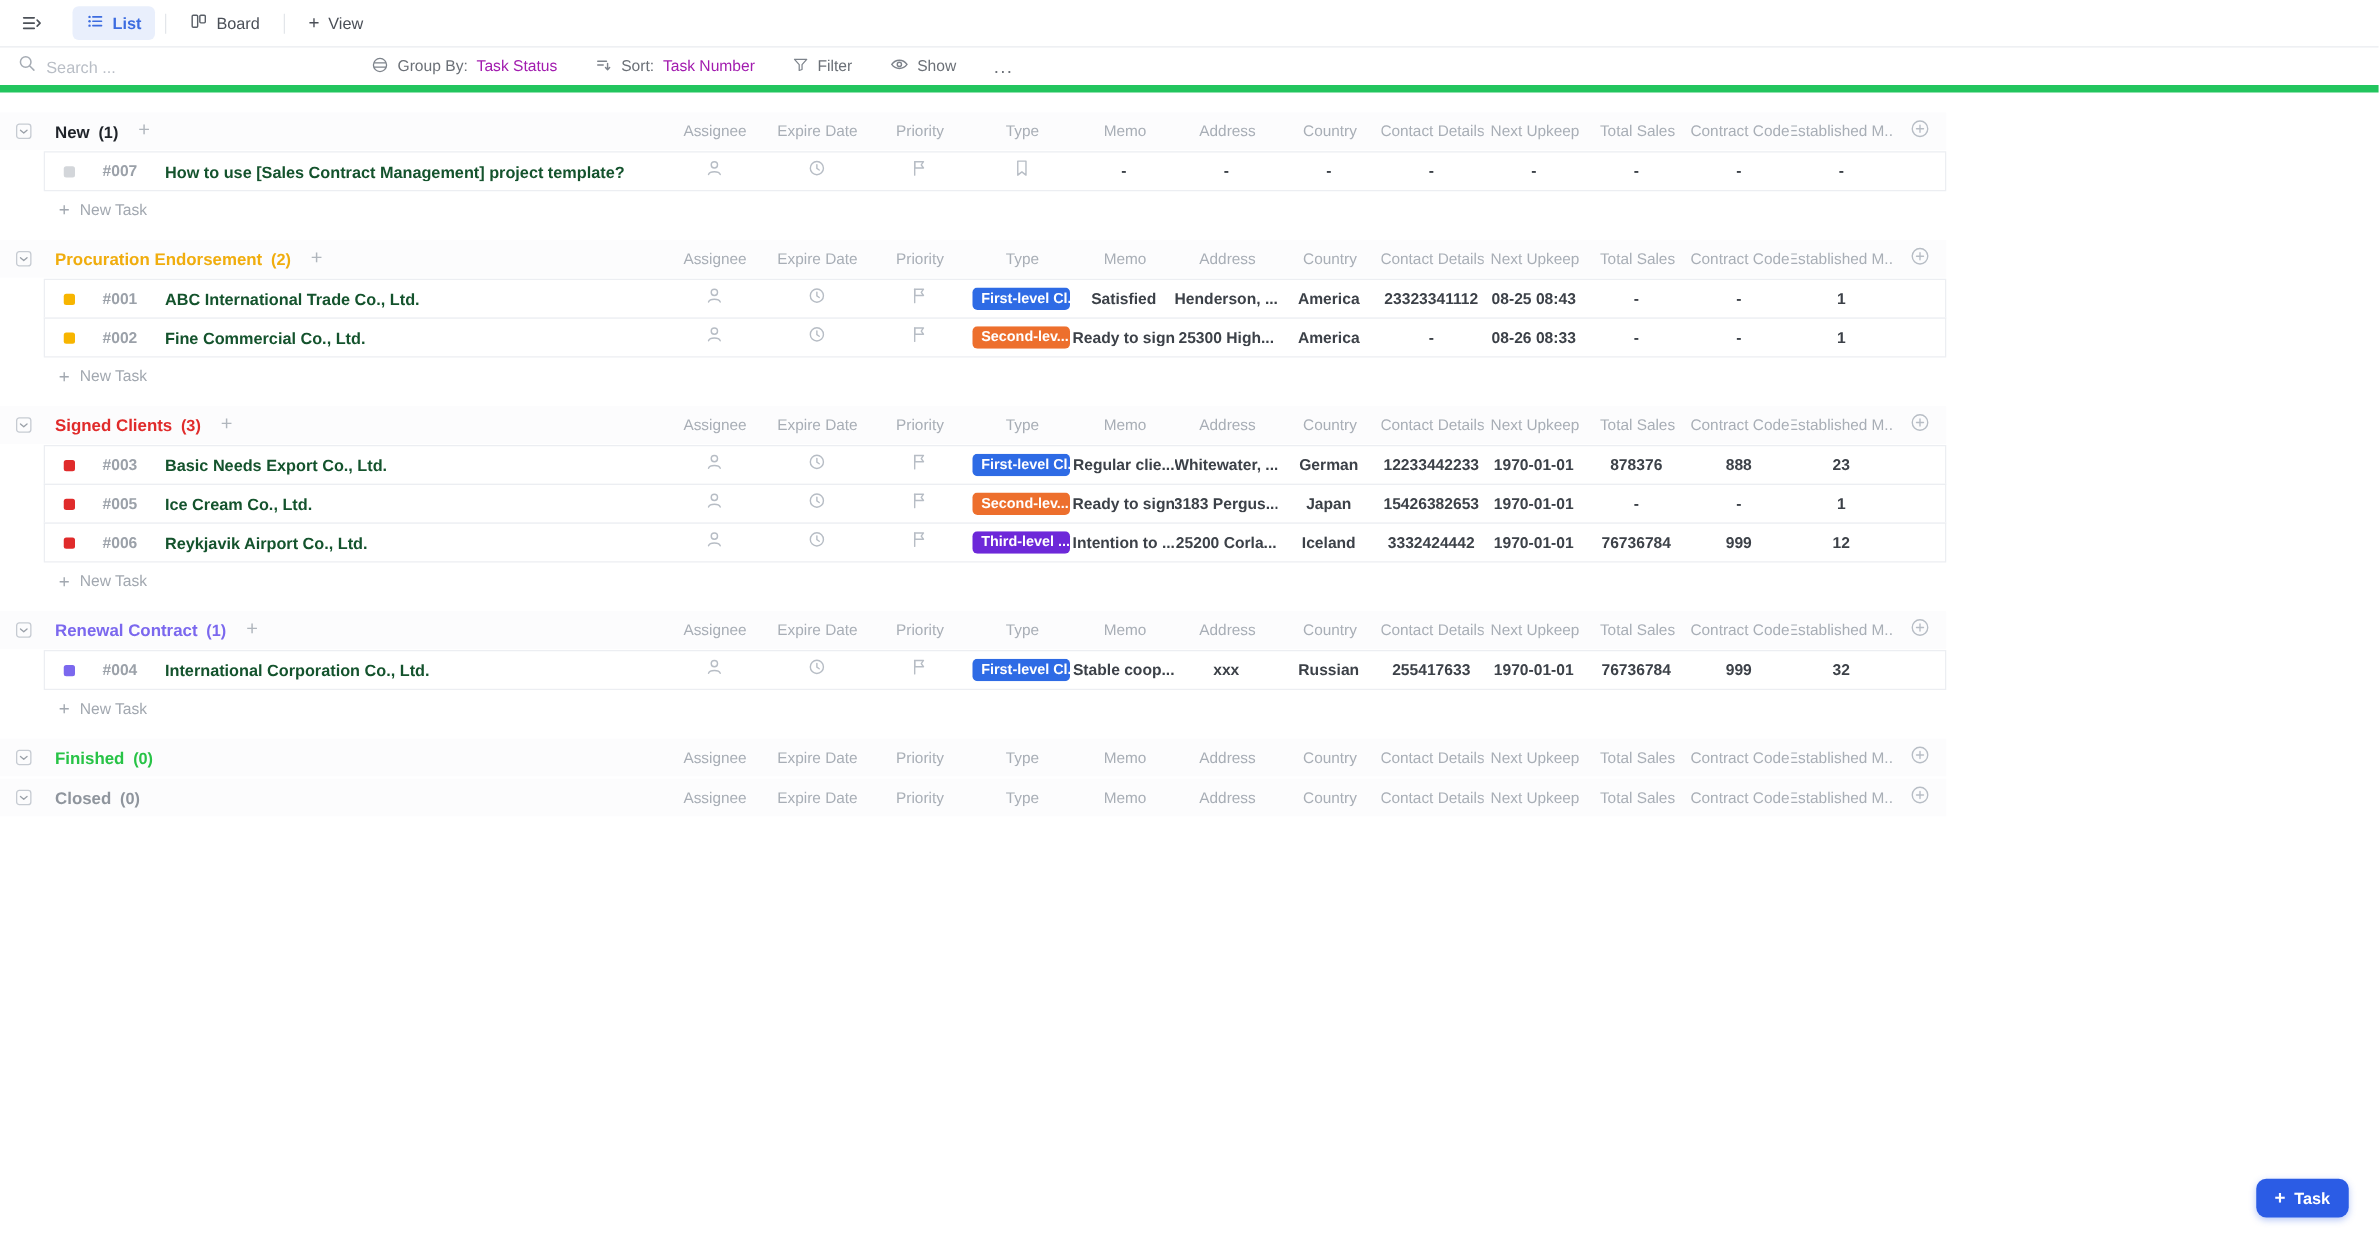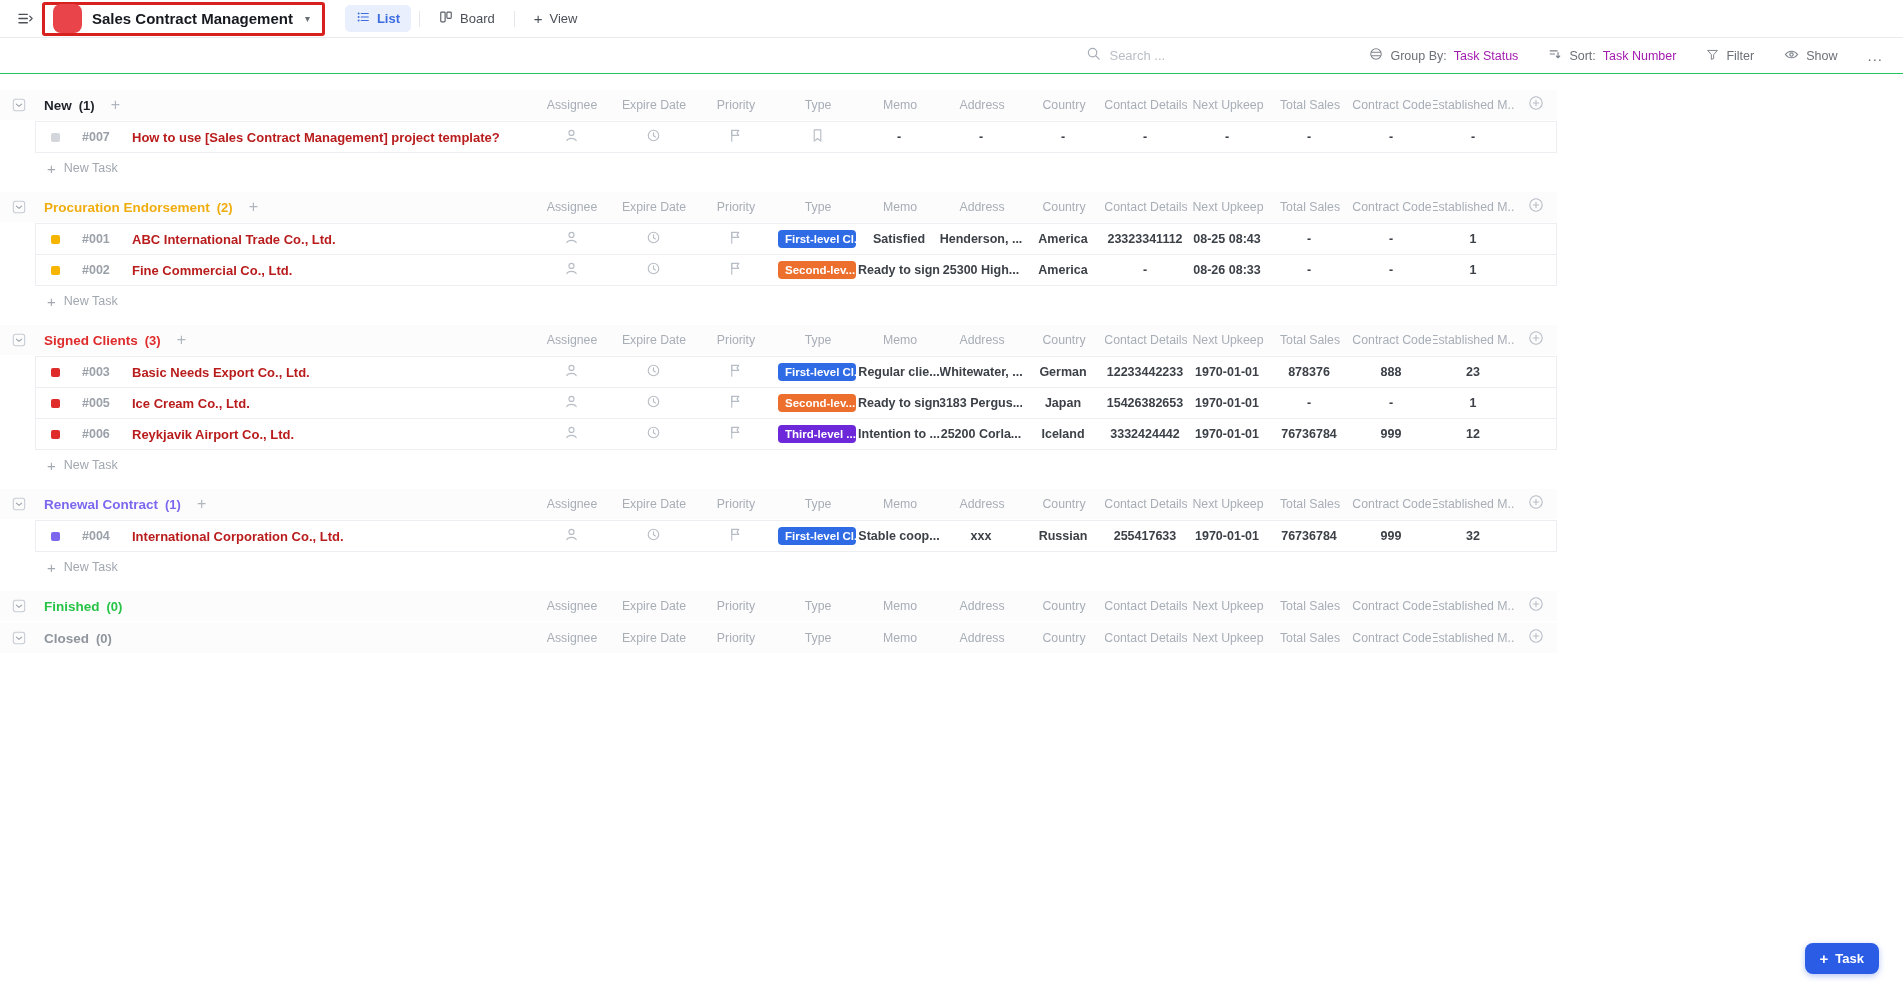--- a/index.html
+++ b/index.html
@@ -13,21 +13,21 @@
   .project-logo { width:29px; height:29px; border-radius:8px; background:#e8444a; flex:none; }
   .project-title { font-size:15px; font-weight:bold; color:#16191f; white-space:nowrap; }
   .title-caret { font-size:10px; color:#6a6f76; margin-left:2px; }
   .tabs { display:flex; align-items:center; margin-left:20px; gap:4px; }
   .tab { display:flex; align-items:center; gap:7px; padding:5px 11px; font-size:13px; color:#4a4f57; border-radius:5px; cursor:pointer; white-space:nowrap; }
   .tab.active { background:#e9effc; color:#3c6ce0; font-weight:bold; }
   .tab-divider { width:1px; height:16px; background:#e3e6ea; margin:0 4px; }
   .plus-glyph { font-size:15px; line-height:1; color:inherit; }
 
   
-  .toolbar { height:36px; display:flex; align-items:center; justify-content:flex-end; padding:0 20px 0 14px; border-bottom:1px solid #22c55e; }
+  .toolbar { height:36px; display:flex; align-items:center; justify-content:flex-start; padding:0 20px 0 14px; border-bottom:6px solid #22c55e; }
   .search-box { display:flex; align-items:center; gap:8px; }
   .search-input { border:none; outline:none; font-size:13px; color:#3c4148; width:260px; font-family:"Liberation Sans",sans-serif; }
   .search-input::placeholder { color:#b9bec6; }
   .toolbar-right { display:flex; align-items:center; gap:30px; }
   .tool-item { display:flex; align-items:center; gap:7px; font-size:12.5px; color:#6b7077; cursor:pointer; white-space:nowrap; }
   .tool-value { color:#a21caf; }
   .more-dots { font-size:15px; color:#6b7077; letter-spacing:1px; }
 
   
   .content { padding-top:16px; width:1557px; }
@@ -42,21 +42,21 @@
   .gname { font-size:13.5px; font-weight:bold; cursor:pointer; white-space:nowrap; }
   .gcount { font-size:13px; font-weight:bold; margin-left:7px; }
   .gadd { font-size:16px; color:#b0b6bd; margin-left:16px; cursor:pointer; line-height:1; }
   .g0 { color:#1f2329; } .g1 { color:#f0ad0e; } .g2 { color:#e02b2b; } .g3 { color:#7b68ee; } .g4 { color:#27c346; } .g5 { color:#8f959d; }
 
   .rows { margin-left:35px; margin-top:2px;font-weight:bold; }
   .trow { height:32px; background:#fff; border:1px solid #eceef2; margin-top:-1px; cursor:pointer; }
   .dot { width:9px; height:9px; border-radius:2px; margin-left:15px; flex:none; }
   .d-gray { background:#d3d6da; } .d-yellow { background:#f7b500; } .d-red { background:#e02b2b; } .d-purple { background:#7b68ee; }
   .tid { font-size:12.5px; color:#9ba1a9; margin-left:22px; width:42px; flex:none; }
-  .ttitle { font-size:13px; color:#b91c1c; margin-left:8px; white-space:nowrap; overflow:hidden; text-overflow:ellipsis; }
+  .ttitle { font-size:13px; color:#14532d; margin-left:8px; white-space:nowrap; overflow:hidden; text-overflow:ellipsis; }
   .cell { font-size:12.5px; color:#3c4148; white-space:nowrap; }
   .badge { font-size:11.5px; color:#fff; padding:3px 7px; border-radius:4px; white-space:nowrap; max-width:78px; overflow:hidden; }
   .b-blue { background:#2e6be5; } .b-orange { background:#ed6f2d; } .b-sky { background:#6d28d9; }
 
   .newtask { height:30px; display:flex; align-items:center; gap:8px; margin-left:47px; color:#a2a8b0; font-size:12.5px; cursor:pointer; }
   .newtask .plus-glyph { color:#a2a8b0; }
 
   .group-tail { margin-bottom:2px; }
 
   
@@ -66,25 +66,20 @@
 <body>
 
 <div class="app">
 
   <div class="topbar">
     <div class="sidebar-toggle">
       <svg width="17" height="15" viewBox="0 0 18 16">
           <path d="M2 3.5h9M2 8h9M2 12.5h9" stroke="#4c5158" stroke-width="1.4" stroke-linecap="round"></path>
           <path d="M13.5 5.5L16 8l-2.5 2.5" fill="none" stroke="#4c5158" stroke-width="1.4" stroke-linecap="round" stroke-linejoin="round"></path>
         </svg>
-    </div>
-    <div class="annotation">
-      <span class="project-logo"></span>
-      <span class="project-title">Sales Contract Management</span>
-      <span class="title-caret">▾</span>
     </div>
     <div class="tabs">
       <div class="tab active">
         <span><svg width="14" height="14" viewBox="0 0 16 16">
               <circle cx="3" cy="4" r="1.1" fill="#3c6ce0"></circle>
               <circle cx="3" cy="8" r="1.1" fill="#3c6ce0"></circle>
               <circle cx="3" cy="12" r="1.1" fill="#3c6ce0"></circle>
               <path d="M6 4h8M6 8h8M6 12h8" stroke="#3c6ce0" stroke-width="1.4" stroke-linecap="round"></path>
             </svg></span>
         <span>List</span>

